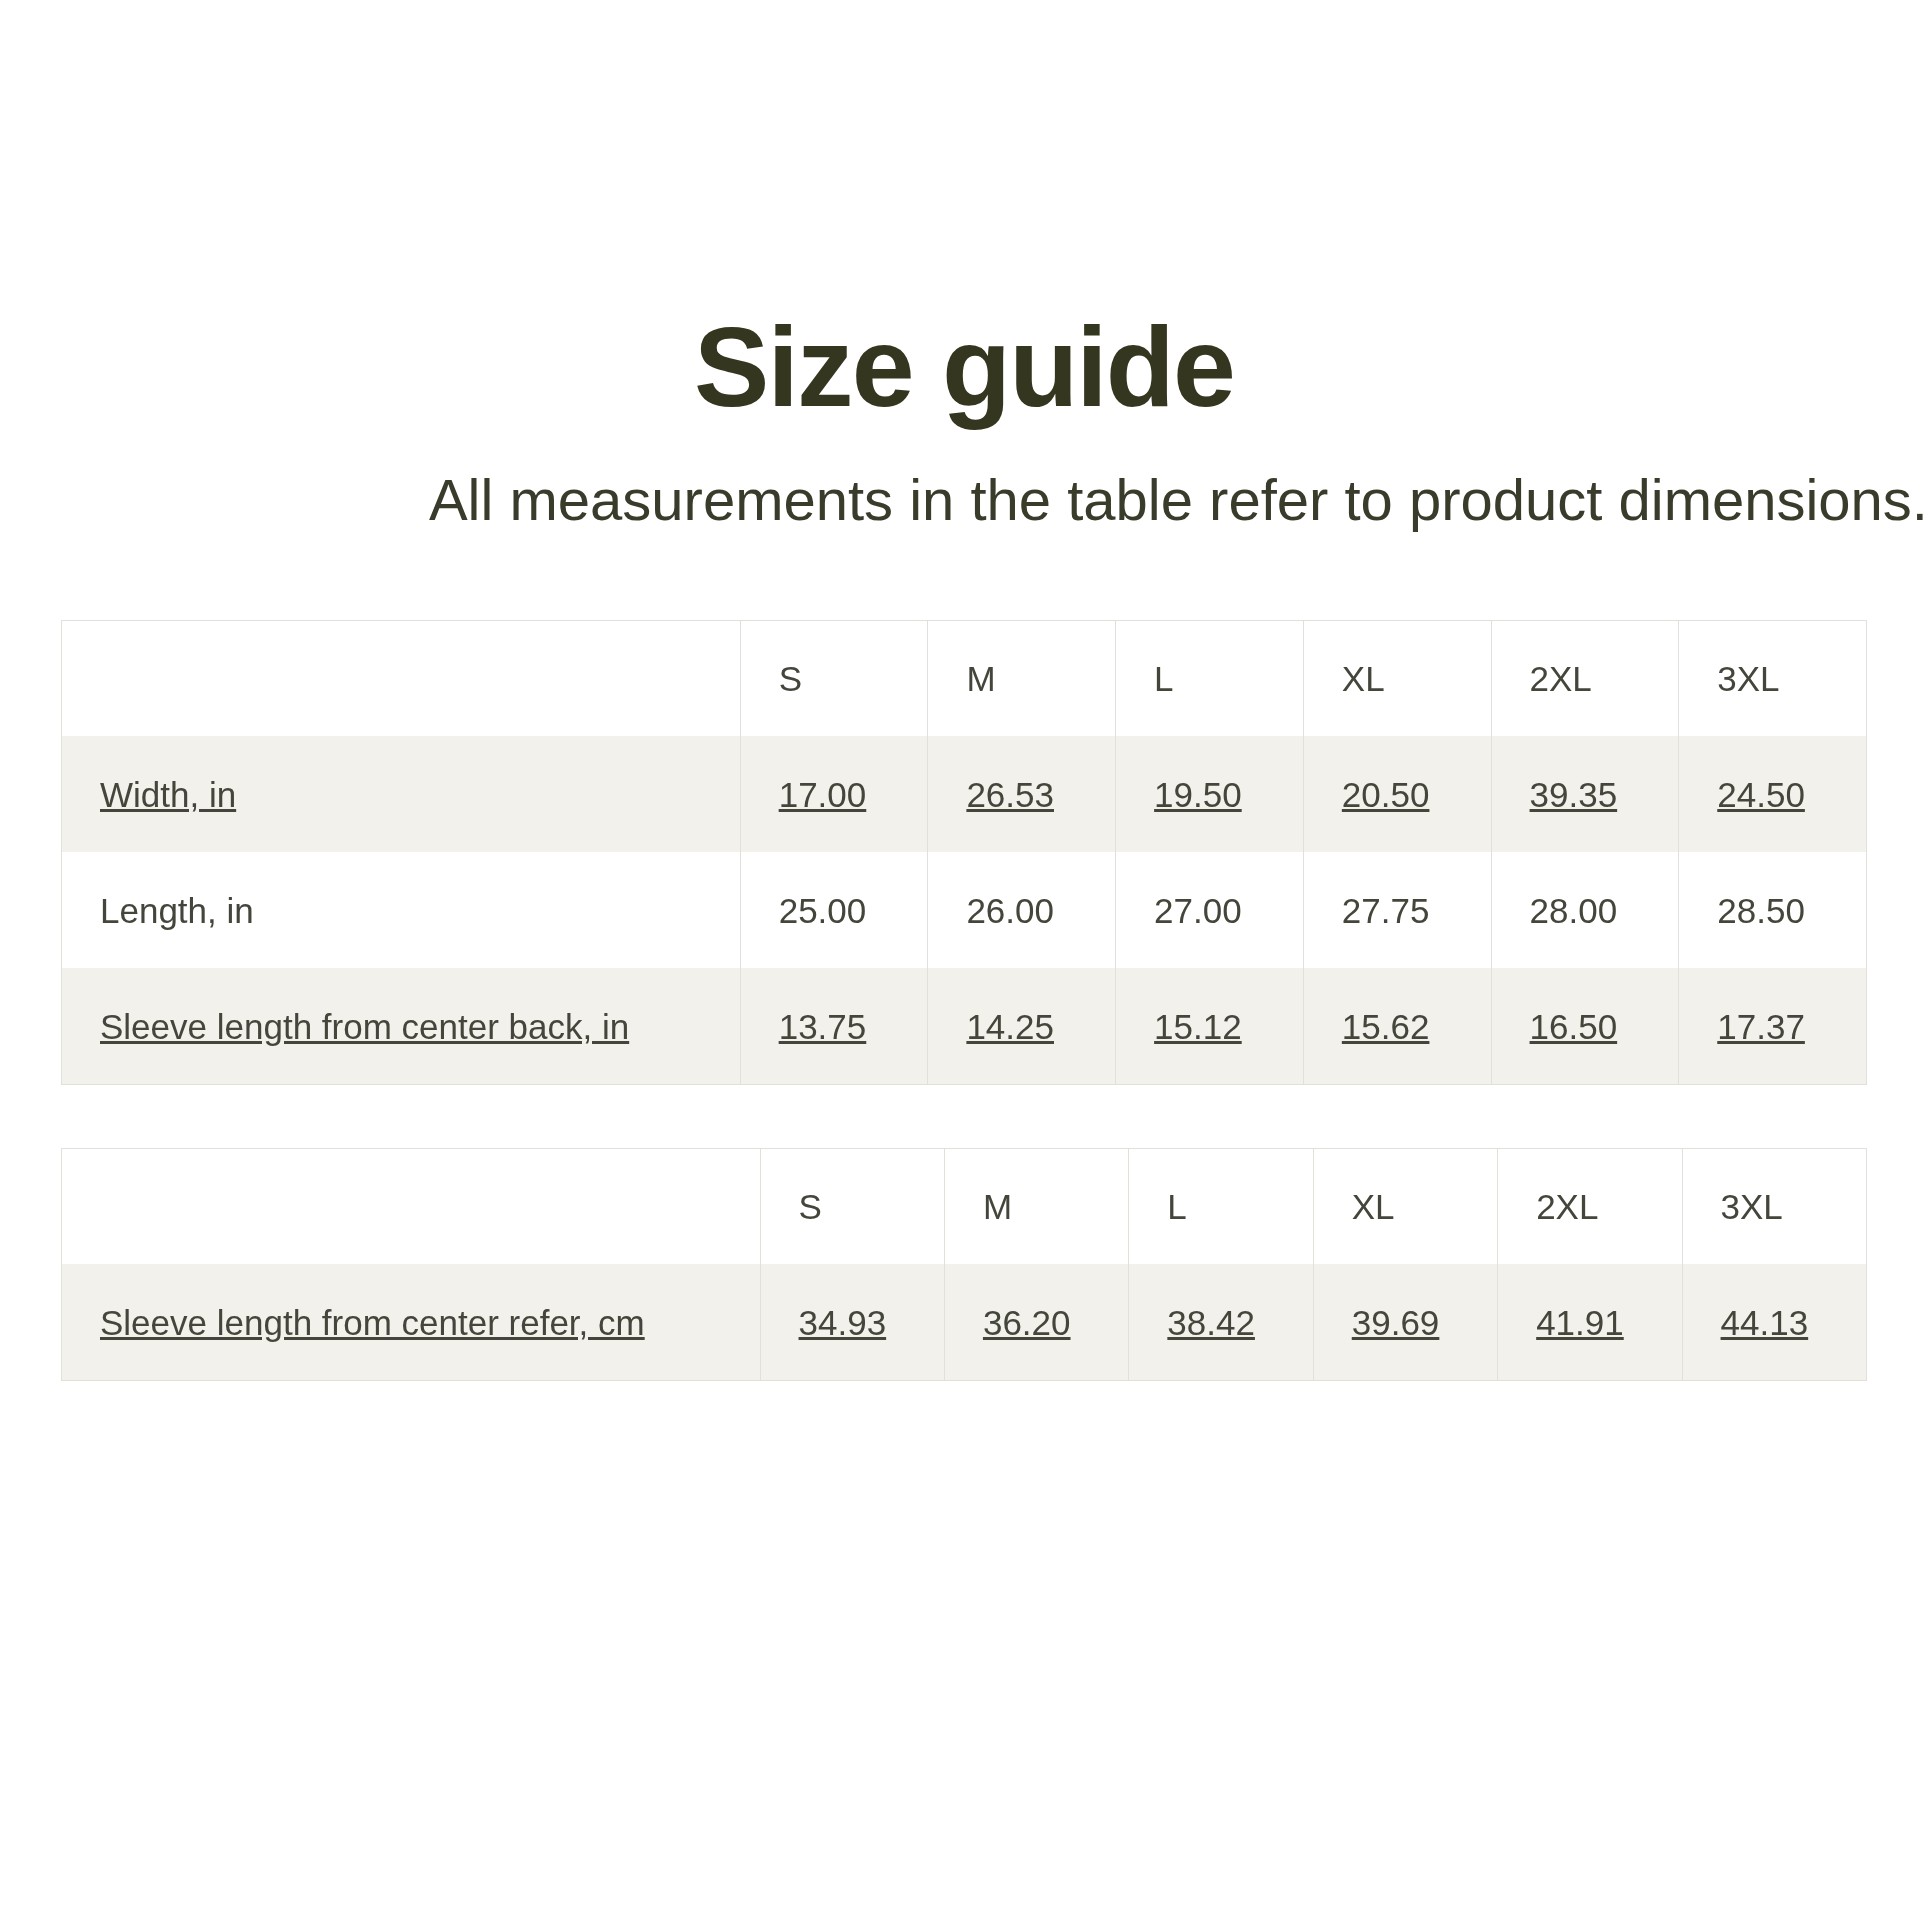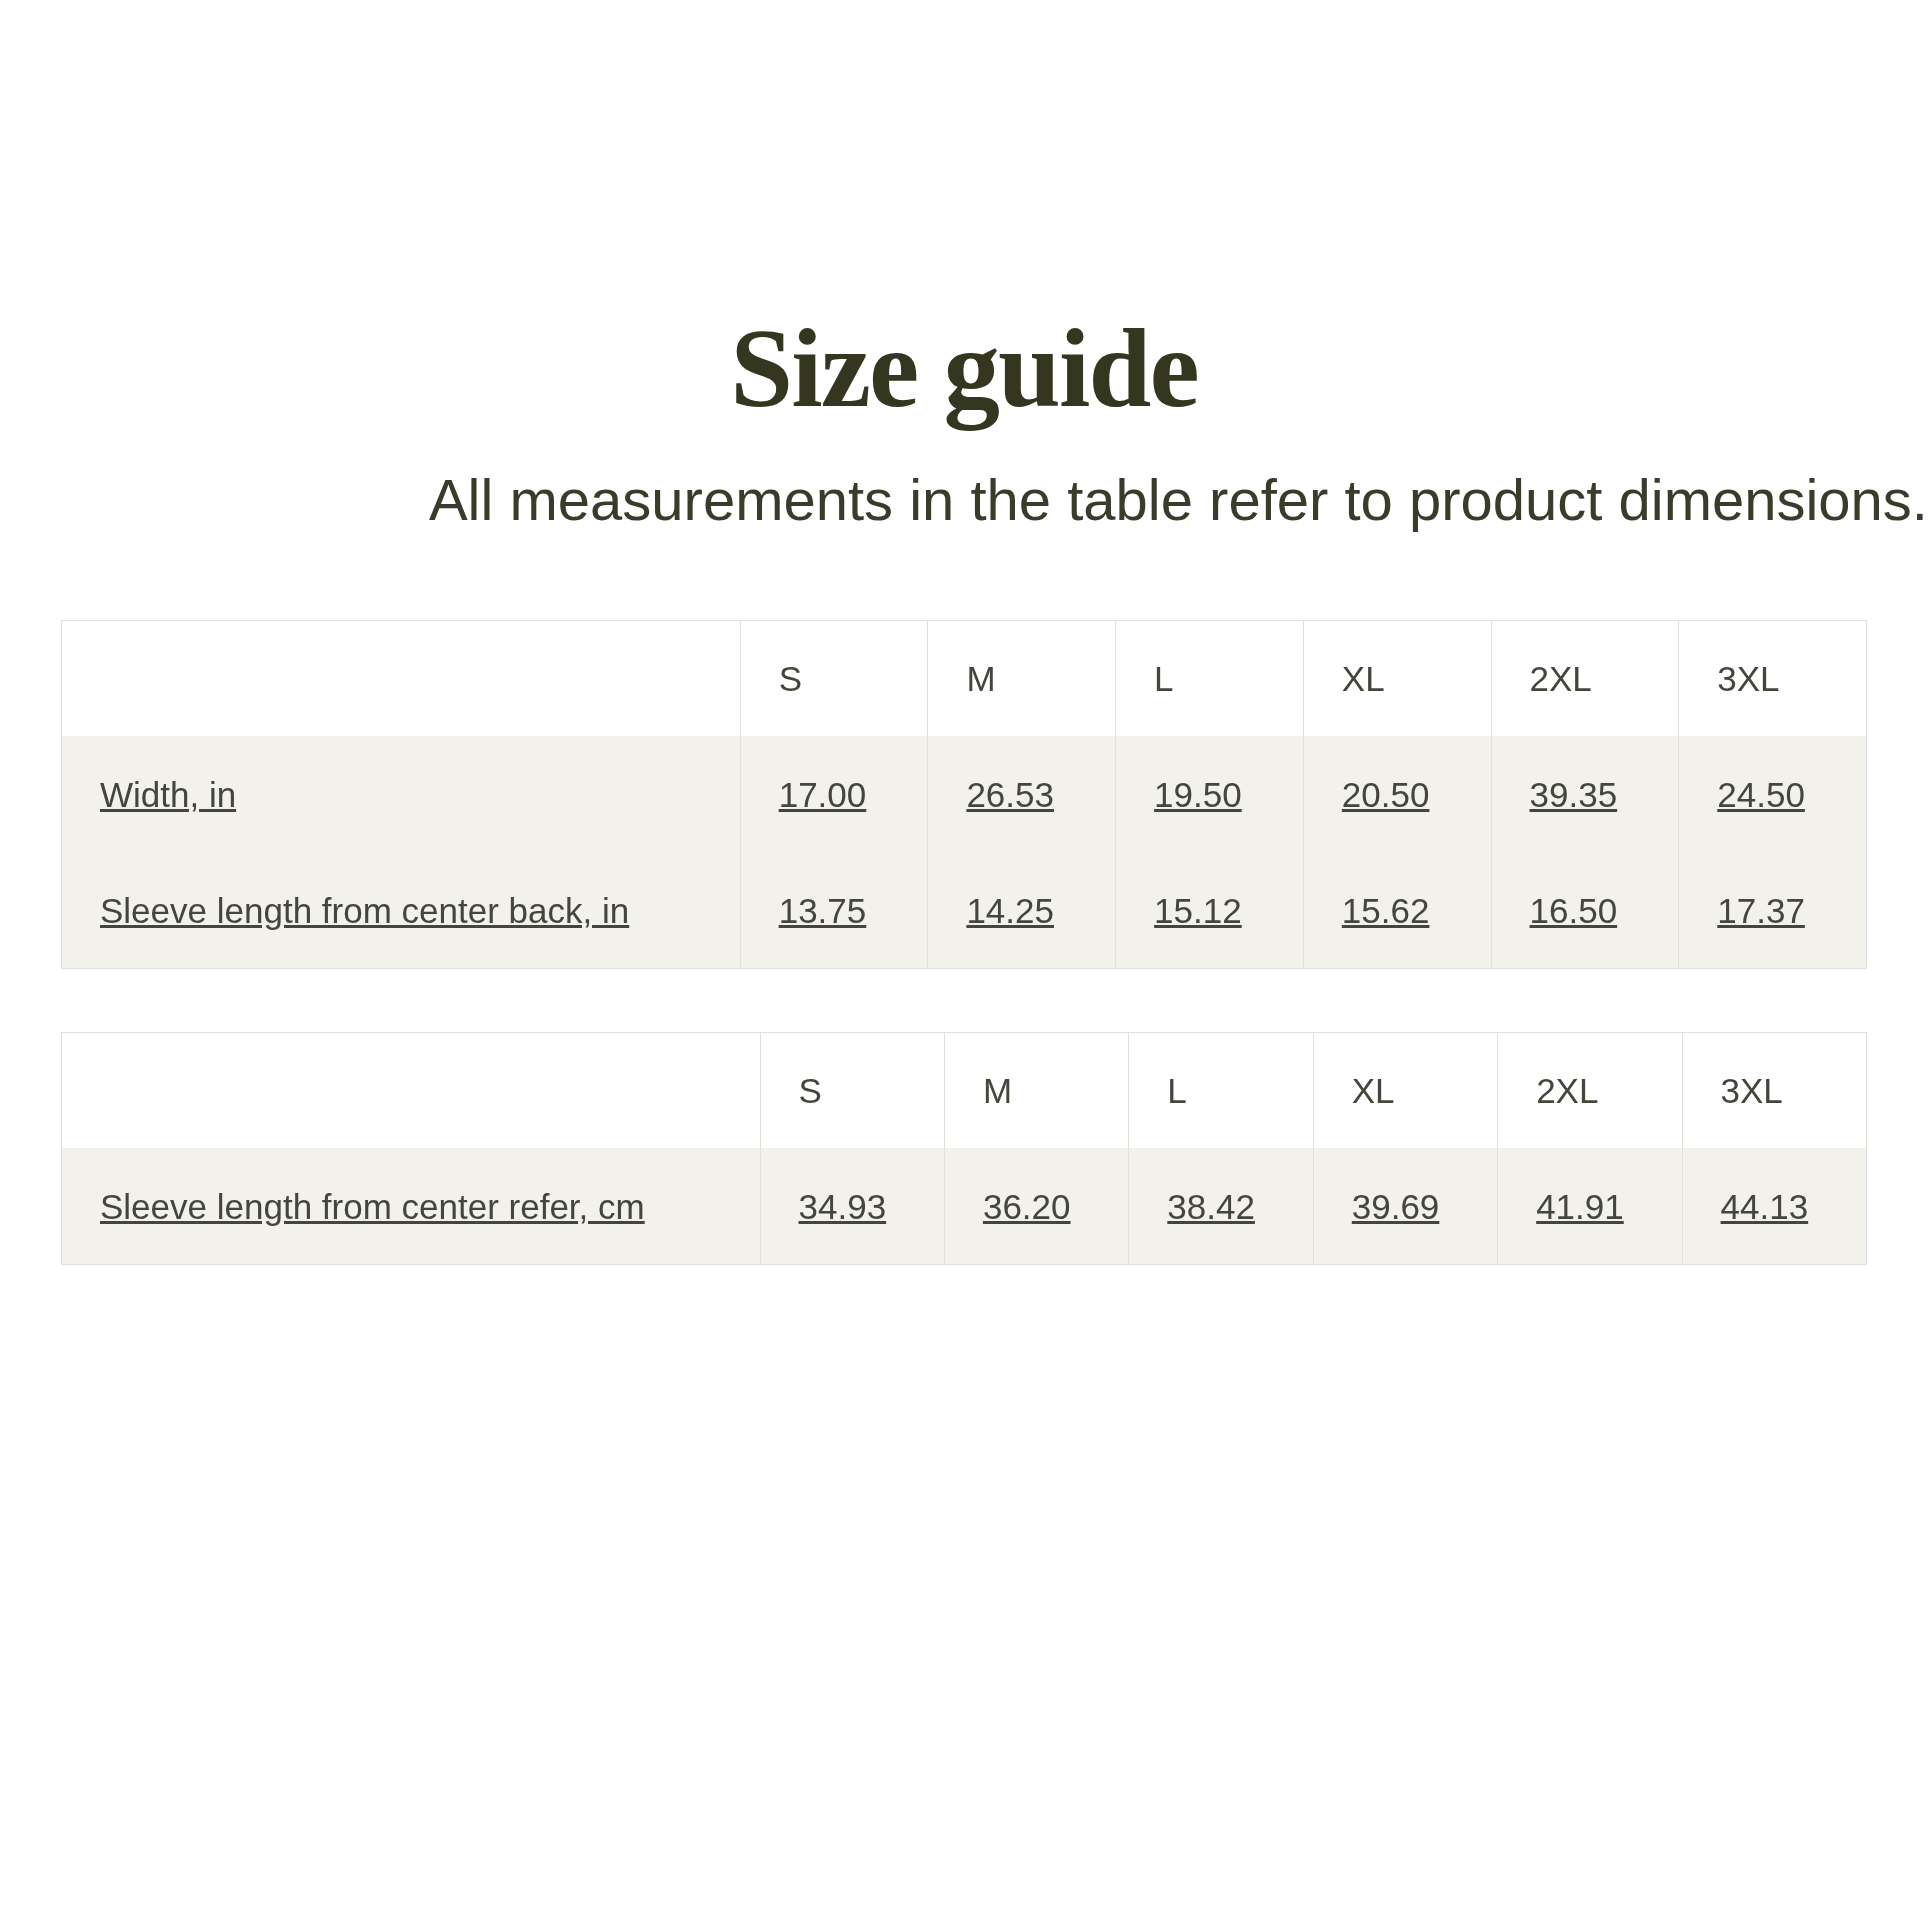--- a/index.html
+++ b/index.html
@@ -21,21 +21,20 @@
     background: var(--page-bg, #ffffff);
   }
   .title {
     margin: 0;
     text-align: center;
     font-size: 113px;
     font-weight: 800;
     line-height: 1;
     letter-spacing: -1.9px;
     color: var(--title-text, #35361f);
-    font-family: Liberation Serif, serif;
   }
   .subtitle {
     margin: 46px 0 0 0;
     text-align: right;
     font-size: 58px;
     font-weight: 400;
     line-height: 1.05;
     color: var(--subtitle-text, #3a3c2b);
   }
   .tables {
@@ -115,20 +114,29 @@
       <tbody>
         <tr class="shaded">
           <td>Width, in</td>
           <td>17.00</td>
           <td>26.53</td>
           <td>19.50</td>
           <td>20.50</td>
           <td>39.35</td>
           <td>24.50</td>
         </tr>
+        <tr class="plain">
+          <td>Length, in</td>
+          <td>25.00</td>
+          <td>26.00</td>
+          <td>27.00</td>
+          <td>27.75</td>
+          <td>28.00</td>
+          <td>28.50</td>
+        </tr>
         <tr class="shaded">
           <td>Sleeve length from center back, in</td>
           <td>13.75</td>
           <td>14.25</td>
           <td>15.12</td>
           <td>15.62</td>
           <td>16.50</td>
           <td>17.37</td>
         </tr>
       </tbody>

